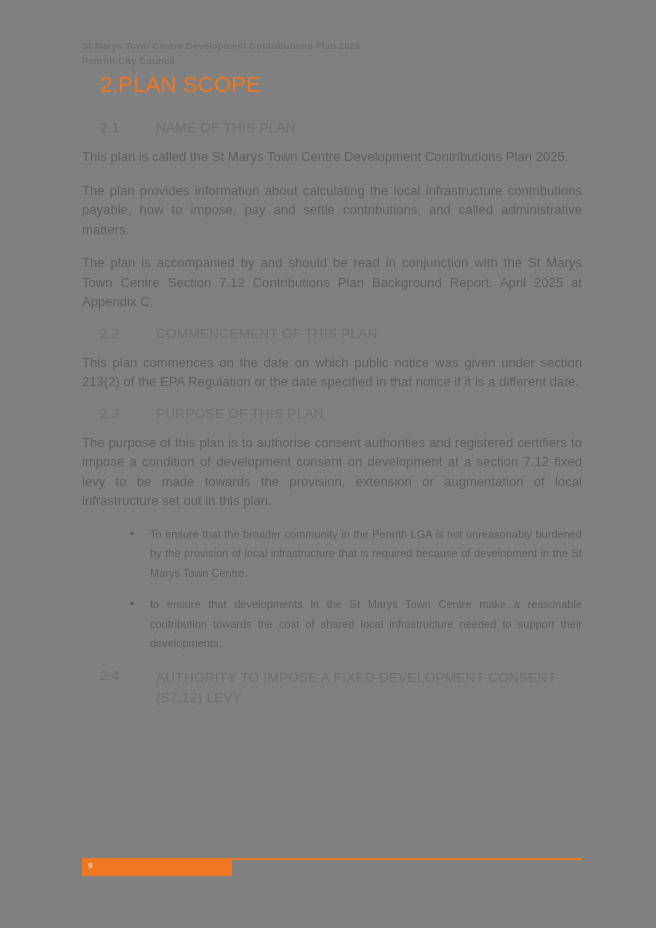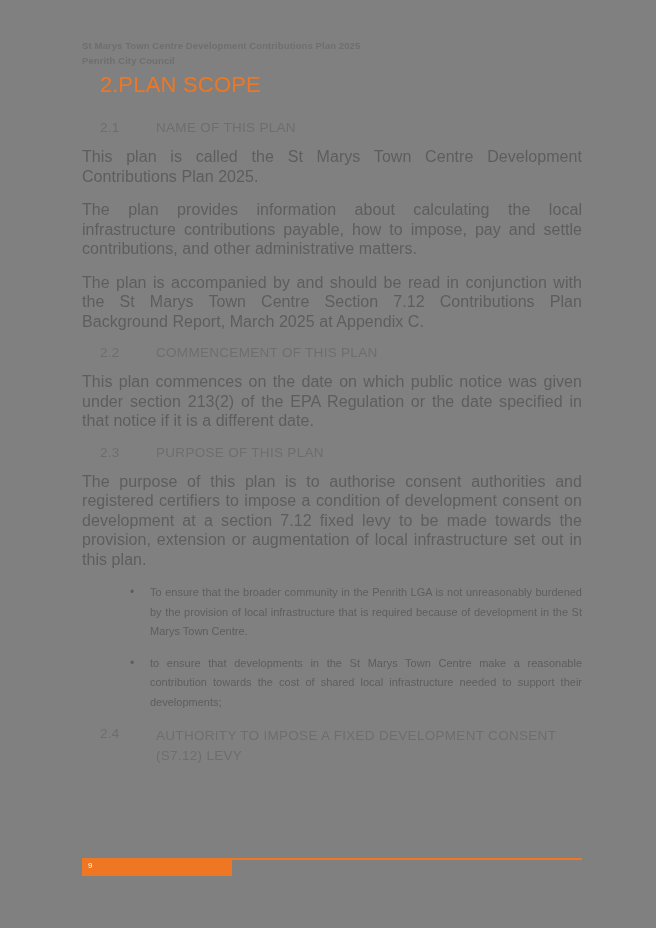--- a/index.html
+++ b/index.html
@@ -69,21 +69,21 @@
     top: 0;
   }
   h2.section .sec-title {
     display: block;
     padding-left: 56px;
   }
   h2.section.two-line .sec-title {
     line-height: 20px;
   }
   p.body {
-    font-size: 16px;
+    font-size: 13px;
     color: #5d5d5d;
     line-height: 19.5px;
     margin: 0 0 14px 0;
     text-align: justify;
     letter-spacing: 0.05px;
   }
   ul.bullets {
     margin: 0 0 14px 0;
     padding: 0 0 0 48px;
     list-style: none;
@@ -144,22 +144,22 @@
 
     <h1 class="chapter">
       <span class="num">2.</span><span>PLAN SCOPE</span>
     </h1>
 
     <h2 class="section">
       <span class="sec-num">2.1</span>
       <span class="sec-title">NAME OF THIS PLAN</span>
     </h2>
     <p class="body">This plan is called the St Marys Town Centre Development Contributions Plan 2025.</p>
-    <p class="body">The plan provides information about calculating the local infrastructure contributions payable, how to impose, pay and settle contributions, and other administrative matters.</p>
-    <p class="body">The plan is accompanied by and should be read in conjunction with the St Marys Town Centre Section 7.12 Contributions Plan Background Report, March 2025 at Appendix C.</p>
+    <p class="body">The plan provides information about calculating the local infrastructure contributions payable, how to impose, pay and settle contributions, and called administrative matters.</p>
+    <p class="body">The plan is accompanied by and should be read in conjunction with the St Marys Town Centre Section 7.12 Contributions Plan Background Report, April 2025 at Appendix C.</p>
 
     <h2 class="section">
       <span class="sec-num">2.2</span>
       <span class="sec-title">COMMENCEMENT OF THIS PLAN</span>
     </h2>
     <p class="body">This plan commences on the date on which public notice was given under section 213(2) of the EPA Regulation or the date specified in that notice if it is a different date.</p>
 
     <h2 class="section">
       <span class="sec-num">2.3</span>
       <span class="sec-title">PURPOSE OF THIS PLAN</span>

